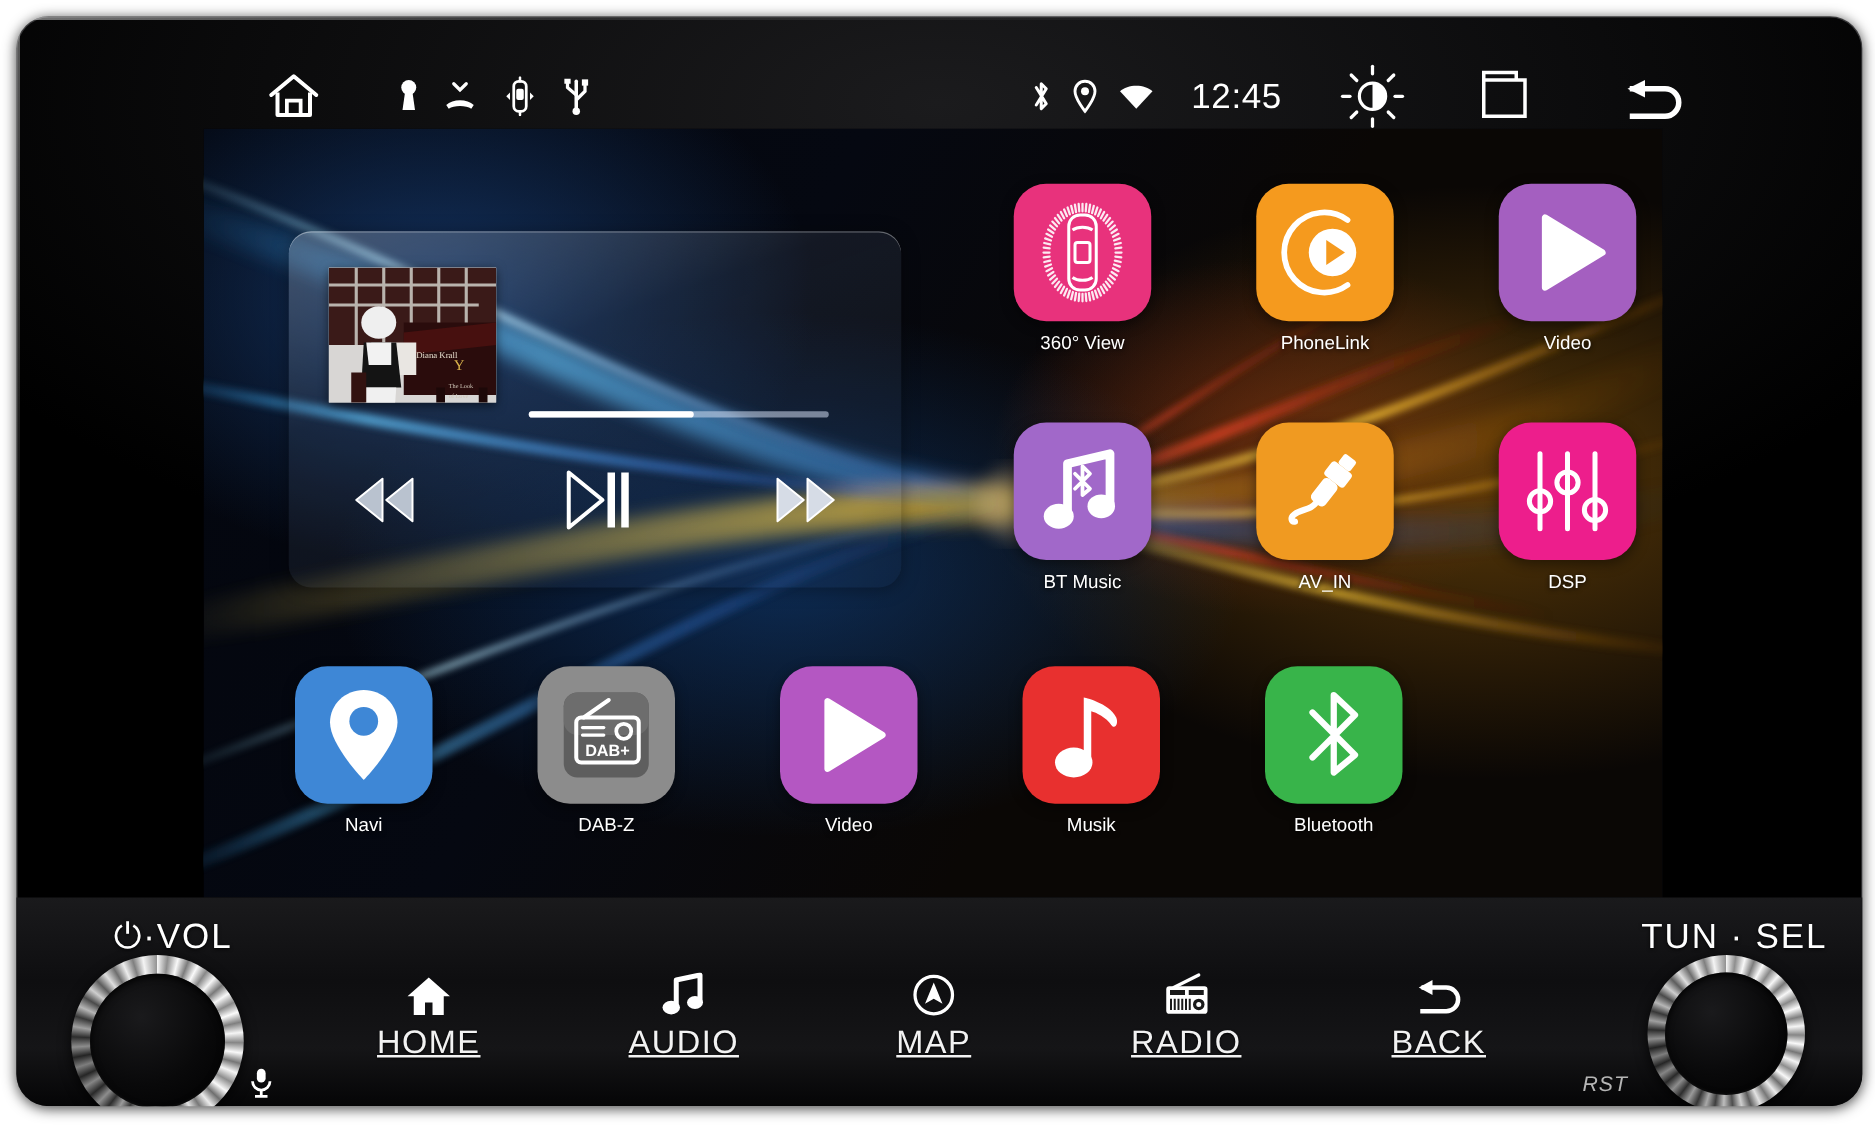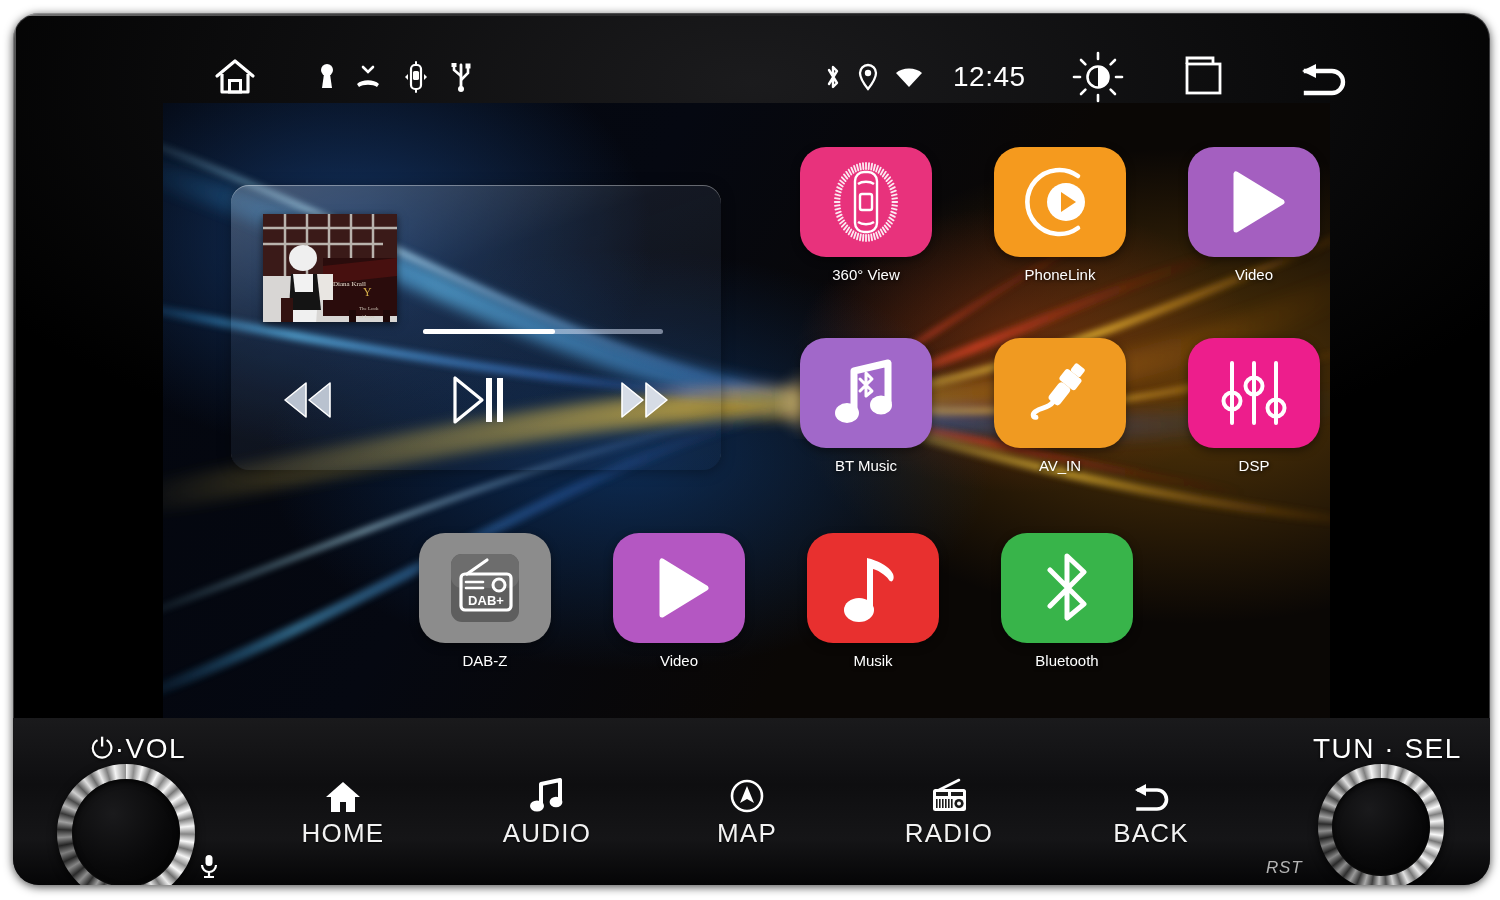--- a/index.html
+++ b/index.html
@@ -70,33 +70,33 @@
   .pbar-fill{position:absolute;left:0;top:0;height:5px;border-radius:3px;background:#ffffff;}
   .ctrls{position:absolute;left:0;top:185px;width:490px;height:70px;}
   .ctrl{position:absolute;top:0;display:flex;align-items:center;justify-content:center;cursor:pointer;}
   .ctrl-prev{left:42px;width:70px;height:60px;}
   .ctrl-play{left:210px;width:70px;height:60px;}
   .ctrl-next{left:378px;width:70px;height:60px;}
 
   
   .grid{position:absolute;inset:0;}
   .app{position:absolute;width:150px;text-align:center;cursor:pointer;}
-  .app-tile{width:132px;height:110px;border-radius:26px;margin:0 auto;
+  .app-tile{width:110px;height:110px;border-radius:26px;margin:0 auto;
             display:flex;align-items:center;justify-content:center;
             box-shadow:0 3px 10px rgba(0,0,0,.45);}
   .app-label{margin-top:9px;color:#ffffff;font-size:15px;white-space:nowrap;
              text-shadow:0 1px 4px rgba(0,0,0,.85);}
 
   
   .bottombar{position:absolute;left:0;top:705px;width:1477px;height:167px;
     background:linear-gradient(180deg,#1a1a1c 0%, #0e0e10 40%, #151517 72%, #050506 100%);}
   .hwbtn{position:absolute;top:60px;width:170px;text-align:center;cursor:pointer;}
   .hwbtn .hw-ico{height:36px;display:flex;align-items:flex-end;justify-content:center;}
   .hwbtn .hw-lbl{margin-top:4px;color:#f2f2f2;font-size:26px;letter-spacing:1.2px;
-                  text-shadow:0 1px 2px rgba(0,0,0,.9);}
+                  text-shadow:0 1px 2px rgba(0,0,0,.9);text-decoration:underline;}
 
   
   .knob{position:absolute;border-radius:50%;cursor:pointer;}
   .knob-ring{position:absolute;inset:0;border-radius:50%;
     background:
       conic-gradient(from 0deg,
         #f4f4f4 0deg,#8e8e8e 7deg,#f8f8f8 14deg,#7d7d7d 21deg,
         #fafafa 28deg,#888 35deg,#f6f6f6 42deg,#7a7a7a 49deg,
         #f7f7f7 56deg,#8a8a8a 63deg,#fbfbfb 70deg,#7f7f7f 77deg,
         #f5f5f5 84deg,#868686 91deg,#f9f9f9 98deg,#767676 105deg,
@@ -488,20 +488,29 @@
                   <path d="M62 10 L62 70"></path>
               </g>
               <circle cx="18" cy="48" r="8.5" fill="none" stroke="#ffffff" stroke-width="4"></circle>
               <circle cx="40" cy="33" r="8.5" fill="none" stroke="#ffffff" stroke-width="4"></circle>
               <circle cx="62" cy="55" r="8.5" fill="none" stroke="#ffffff" stroke-width="4"></circle>
             </svg>
           </div>
           <div class="app-label">DSP</div>
         </div>
 
+        <div class="app" id="app-navi" style="left: 53px; top: 430px;">
+          <div class="app-tile" id="tile-navi" style="background: rgb(62, 135, 214);">
+            <svg width="72" height="84" viewBox="0 0 72 84">
+              <path d="M36 6 C21 6 9 17.5 9 32 C9 50 36 78 36 78 C36 78 63 50 63 32 C63 17.5 51 6 36 6 Z" fill="#ffffff"></path>
+              <circle cx="36" cy="31" r="11.5" fill="#3E87D6"></circle>
+            </svg>
+          </div>
+          <div class="app-label">Navi</div>
+        </div>
 
         <div class="app" id="app-dabz" style="left: 247px; top: 430px;">
           <div class="app-tile" id="tile-dabz" style="background: rgb(140, 140, 140);">
             <svg width="84" height="80" viewBox="0 0 84 80">
               <rect x="8" y="6" width="68" height="68" rx="11" fill="#5e5e5e"></rect>
               <rect x="8" y="6" width="68" height="34" rx="11" fill="#6d6d6d"></rect>
               <rect x="18" y="26" width="50" height="36" rx="4" fill="none" stroke="#ffffff" stroke-width="3.2"></rect>
               <path d="M24 26 L44 12" stroke="#ffffff" stroke-width="3.2" stroke-linecap="round"></path>
               <g stroke="#ffffff" stroke-width="2.6" stroke-linecap="round">
                 <path d="M23 34 L40 34"></path>

